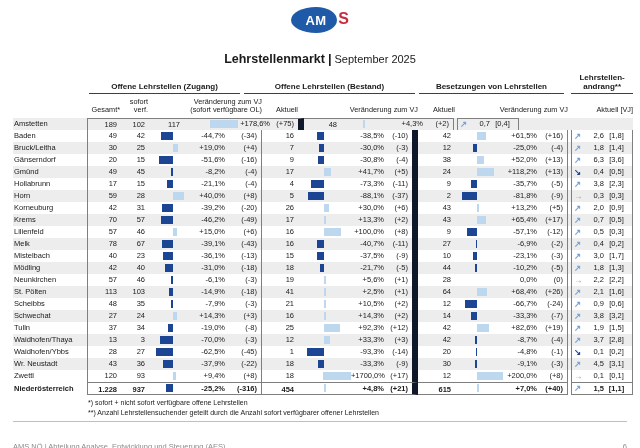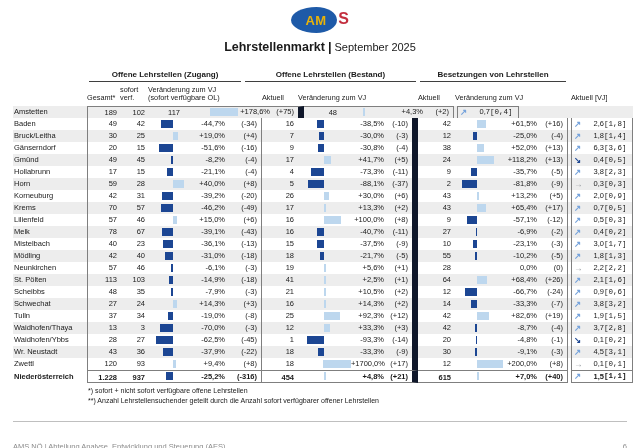--- a/index.html
+++ b/index.html
@@ -6,40 +6,40 @@
   html,body { width:640px; height:448px; background:#fff; overflow:hidden;
     font-family:"Liberation Sans", sans-serif; color:#1a1a1a; }
   .page { position:relative; width:640px; height:448px; background:#fff; }
 
   
   .logo-wrap { display:flex; justify-content:center; padding-top:7px; }
   .logo { position:relative; width:58px; height:27px; }
   .logo-ellipse { position:absolute; left:0; top:0; width:46px; height:26px;
     background:#1e5aa8; border-radius:55% 45% 45% 55% / 50% 50% 50% 50%;
     display:flex; align-items:center; justify-content:center; }
-  .logo-am { color:#eab308; font-weight:bold; font-size:13px; letter-spacing:.5px; padding-left:4px; }
+  .logo-am { color:#ffffff; font-weight:bold; font-size:13px; letter-spacing:.5px; padding-left:4px; }
   .logo-s { position:absolute; right:0; top:3px; color:#c32f3f; font-weight:bold; font-size:16px; }
-  .title-row { text-align:center; margin-top:5px; font-size:11px; }
+  .title-row { text-align:center; margin-top:17px; font-size:11px; }
   .title-main { font-weight:bold; font-size:12.5px; }
   .title-sep { font-weight:bold; font-size:13px; padding:0 3px; }
   .title-date { font-size:11px; }
 
   
   .tbl { margin-left:13px; width:620px; margin-top:7px; }
   .grp-row { display:flex; align-items:flex-end; height:21px; }
   .g-spacer { width:74px; }
   .gcell { border-bottom:1px solid #3f3f3f; text-align:center; font-weight:bold;
     font-size:8px; line-height:8.5px; padding-bottom:2px; }
   .g-bestand { width:171px; margin:0 2px; }
   .g-zugang  { width:152px; margin:0 2px; }
   .g-bes     { width:146px; margin:0 2px; }
   .g-andrang { width:62px; margin-left:5px; }
 
   .sub-row { display:flex; align-items:flex-end; padding:4px 0 3px; }
-  .scell { text-align:left; font-size:7.3px; line-height:8.3px; }
+  .scell { text-align:right; font-size:7.3px; line-height:8.3px; }
   .s-label { width:74px; }
   .s-gesamt { width:33px; }
   .s-sofort { width:28px; }
   .s-bchange { width:114px; }
   .s-zaktuell { width:36px; }
   .s-zchange { width:120px; }
   .s-baktuell { width:37px; }
   .s-beschange { width:113px; }
   .s-andrang { width:62px; margin-left:3px; }
 
@@ -67,21 +67,21 @@
   .c-bchange .negzone{width:25px;} .c-bchange .poszone{width:14px;}
   .c-zchange .negzone{width:26px;} .c-zchange .poszone{width:29px;}
   .c-beschange .negzone{width:22px;} .c-beschange .poszone{width:27px;}
   .bar { height:8px; }
   .pct { flex:1; text-align:right; }
   .abs { text-align:right; }
   .c-bchange .abs{width:32px;} .c-zchange .abs{width:24px;} .c-beschange .abs{width:26px;}
 
   .arrow { width:12px; font-size:8.5px; font-weight:bold; text-align:left; }
   .aval { flex:1; text-align:right; }
-  .avj { width:25px; text-align:left;font-family:Liberation Mono, monospace; }
+  .avj { width:25px; text-align:center; }
 
   
   .footnotes { margin:3px 0 0 88px; font-size:7px; line-height:10px; color:#1a1a1a; }
   .footer { position:absolute; left:13px; right:13px; top:421px;
     border-top:1px solid #bfbfbf; padding-top:20px; display:flex;
     justify-content:space-between; font-size:7.5px; color:#8c8c8c; }
 </style>
 </head>
 <body>
 
@@ -100,20 +100,24 @@
     <span class="title-main">Lehrstellenmarkt</span><span class="title-sep">|</span><span class="title-date">September 2025</span>
   </div>
 
   <div class="tbl">
 
     <div class="grp-row">
       <div class="g-spacer"></div>
       <div class="gcell g-zugang">Offene Lehrstellen (Zugang)</div>
       <div class="gcell g-bestand">Offene Lehrstellen (Bestand)</div>
       <div class="gcell g-bes">Besetzungen von Lehrstellen</div>
+      <div class="gcell g-andrang">
+        <div>Lehrstellen-</div>
+        <div>andrang**</div>
+      </div>
     </div>
 
     <div class="sub-row">
       <div class="scell s-label"></div>
       <div class="scell s-gesamt">Gesamt*</div>
       <div class="scell s-sofort">
         <div>sofort</div>
         <div>verf.</div>
       </div>
       <div class="scell s-bchange">
@@ -566,21 +570,21 @@
           </div>
           <div class="c c-zaktuell num">18</div>
           <div class="c change num c-zchange">
             <div class="negzone">
               <div class="bar" style="width: 3.906px; background: rgb(28, 70, 147);"></div>
             </div>
             <div class="poszone"></div>
             <span class="pct">-21,7%</span>
             <span class="abs">(-5)</span>
           </div>
-          <div class="c c-baktuell num">55</div>
+          <div class="c c-baktuell num">44</div>
           <div class="c change num c-beschange">
             <div class="negzone">
               <div class="bar" style="width: 1.836px; background: rgb(28, 70, 147);"></div>
             </div>
             <div class="poszone"></div>
             <span class="pct">-10,2%</span>
             <span class="abs">(-5)</span>
           </div>
           <div class="c c-andrang">
             <span class="arrow" style="color: rgb(118, 163, 220);">↗</span>

